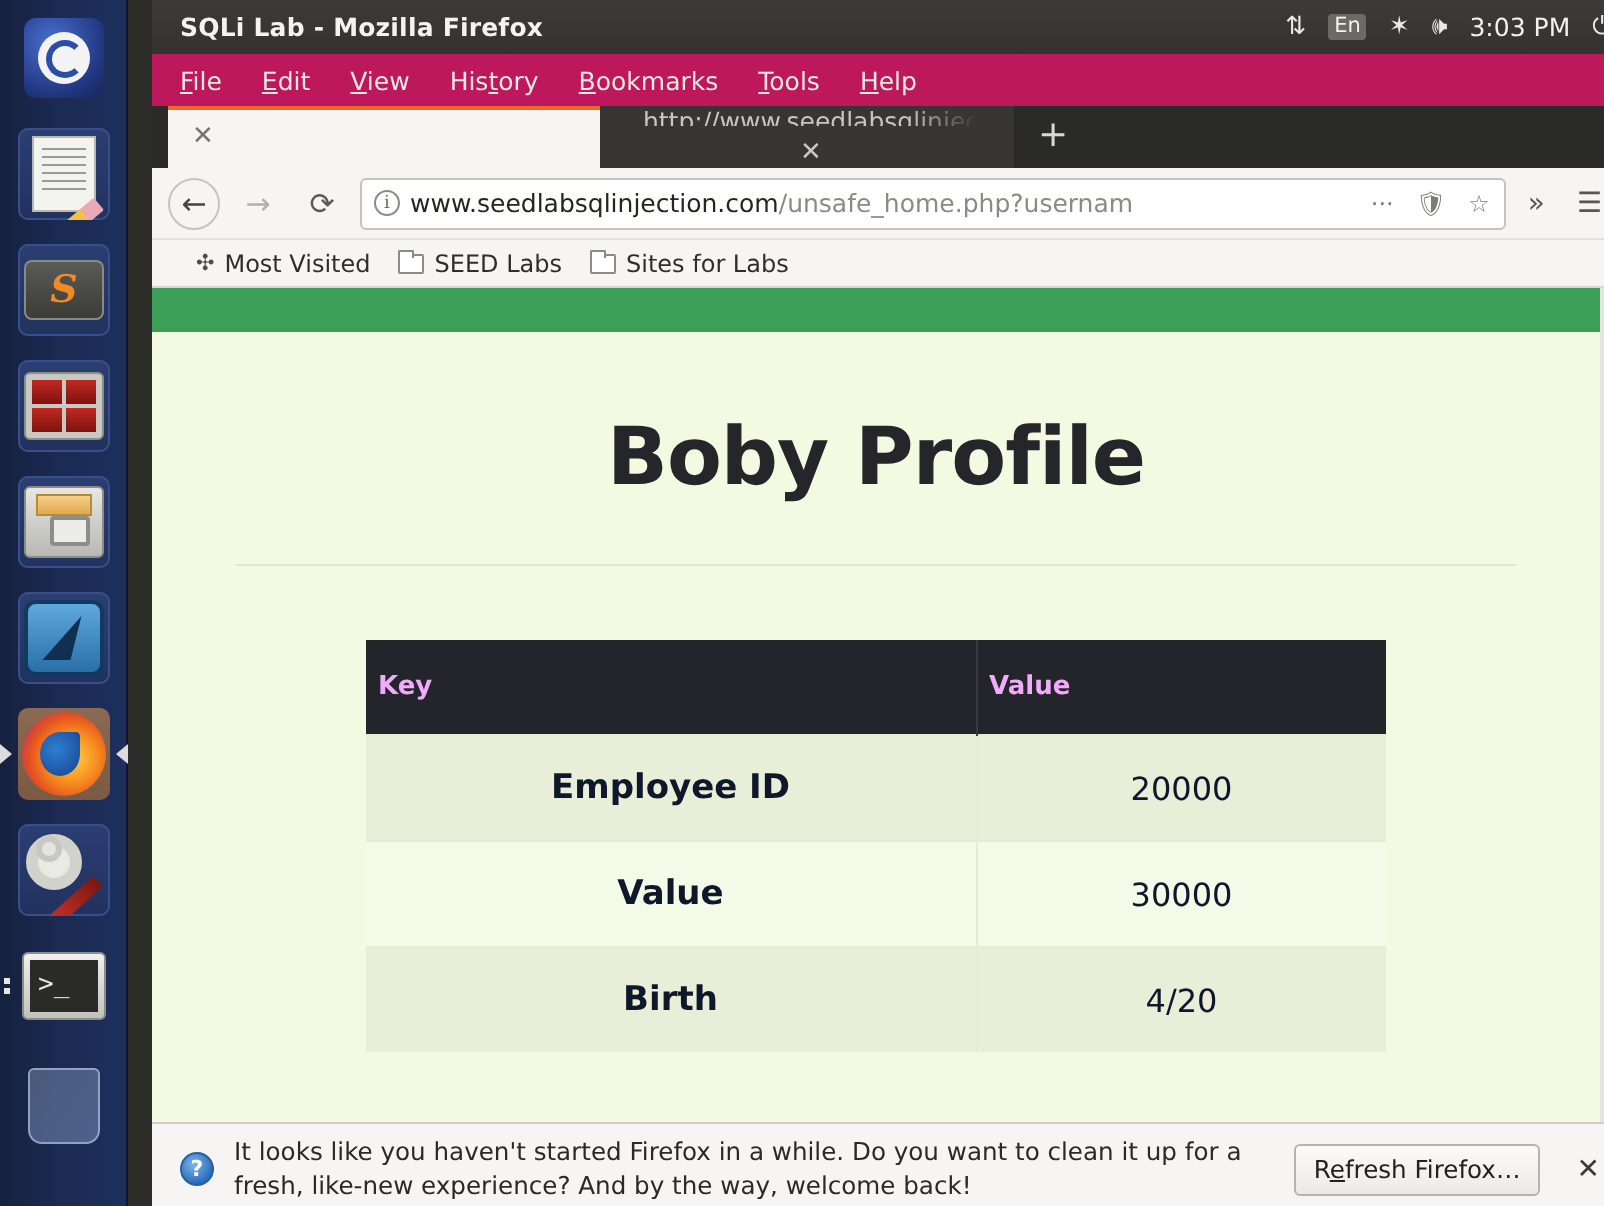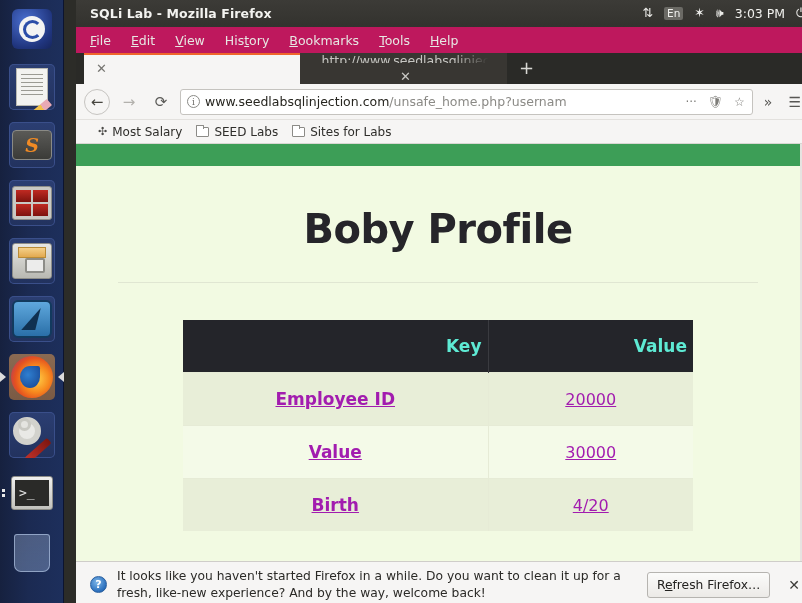--- a/index.html
+++ b/index.html
@@ -247,27 +247,26 @@
   #page { position:absolute; left:0; top:0; right:14px; bottom:0; background:#f2fae2; }
   #greenbar { height: 22px; background:#3d9e57; }
   #page-inner { padding: 0 40px; }
   #page-title {
     text-align:center; font-size: 40px; font-weight: bold; color:#26252a;
     margin-top: 40px; letter-spacing: -0.5px;
   }
   #title-rule { border-top: 1px solid #e0e6d2; margin: 30px 2px 0 2px; }
   #tbl { width: 510px; margin: 37px auto 0 auto; border-collapse: collapse; }
   #tbl th {
-    background:#24252a; color:#5eead4; font-size: 17px; font-weight:bold;
-    padding: 16px 6px; text-align:right;
+    background:#24252a; color:#f0abfc; font-size: 13px; font-weight:bold;
+    padding: 16px 6px; text-align:left;
   }
   #tbl td {
-    font-size: 16px; color:#a21caf; text-align:center; padding: 16px 6px;
+    font-size: 16px; color:#0f172a; text-align:center; padding: 16px 6px;
     border-top: 1px solid #e6ebd6;
-    text-decoration: underline;
   }
   #tbl td.k { font-weight: bold; font-size: 17px; }
   #tbl tbody tr:nth-child(odd)  { background:#e8eed8; }
   #tbl tbody tr:nth-child(even) { background:#f4fae8; }
   #tbl th:first-child, #tbl td:first-child { width: 305px; }
   #tbl td + td { border-left: 1px solid #e6ebd6; }
   #tbl th + th { border-left: 1px solid #3a3b40; }
 
   
   #vscroll {
@@ -433,21 +432,21 @@
       <span class="url-ic">🛡</span>
       <span class="url-ic">☆</span>
     </div>
     <span class="tb-ic">»</span>
     <span class="tb-ic">☰</span>
   </div>
 
   <div id="bmbar">
     <span class="bm">
       <span class="gear-ic">✣</span>
-      <span>Most Salary</span>
+      <span>Most Visited</span>
     </span>
     <span class="bm">
       <span class="folder-ic"></span>
       <span>SEED Labs</span>
     </span>
     <span class="bm">
       <span class="folder-ic"></span>
       <span>Sites for Labs</span>
     </span>
   </div>

